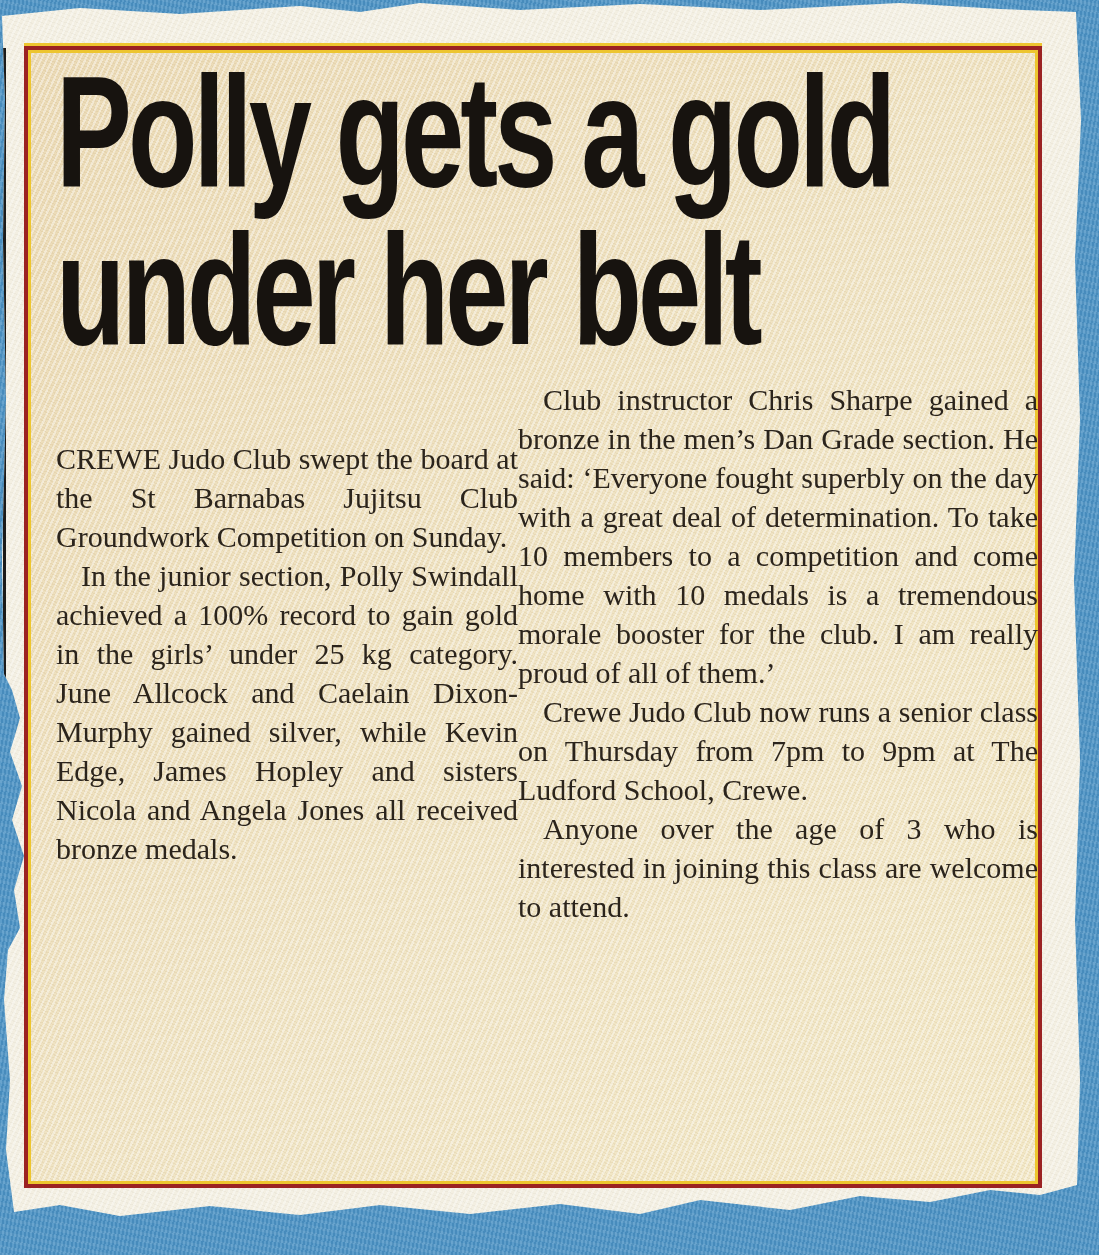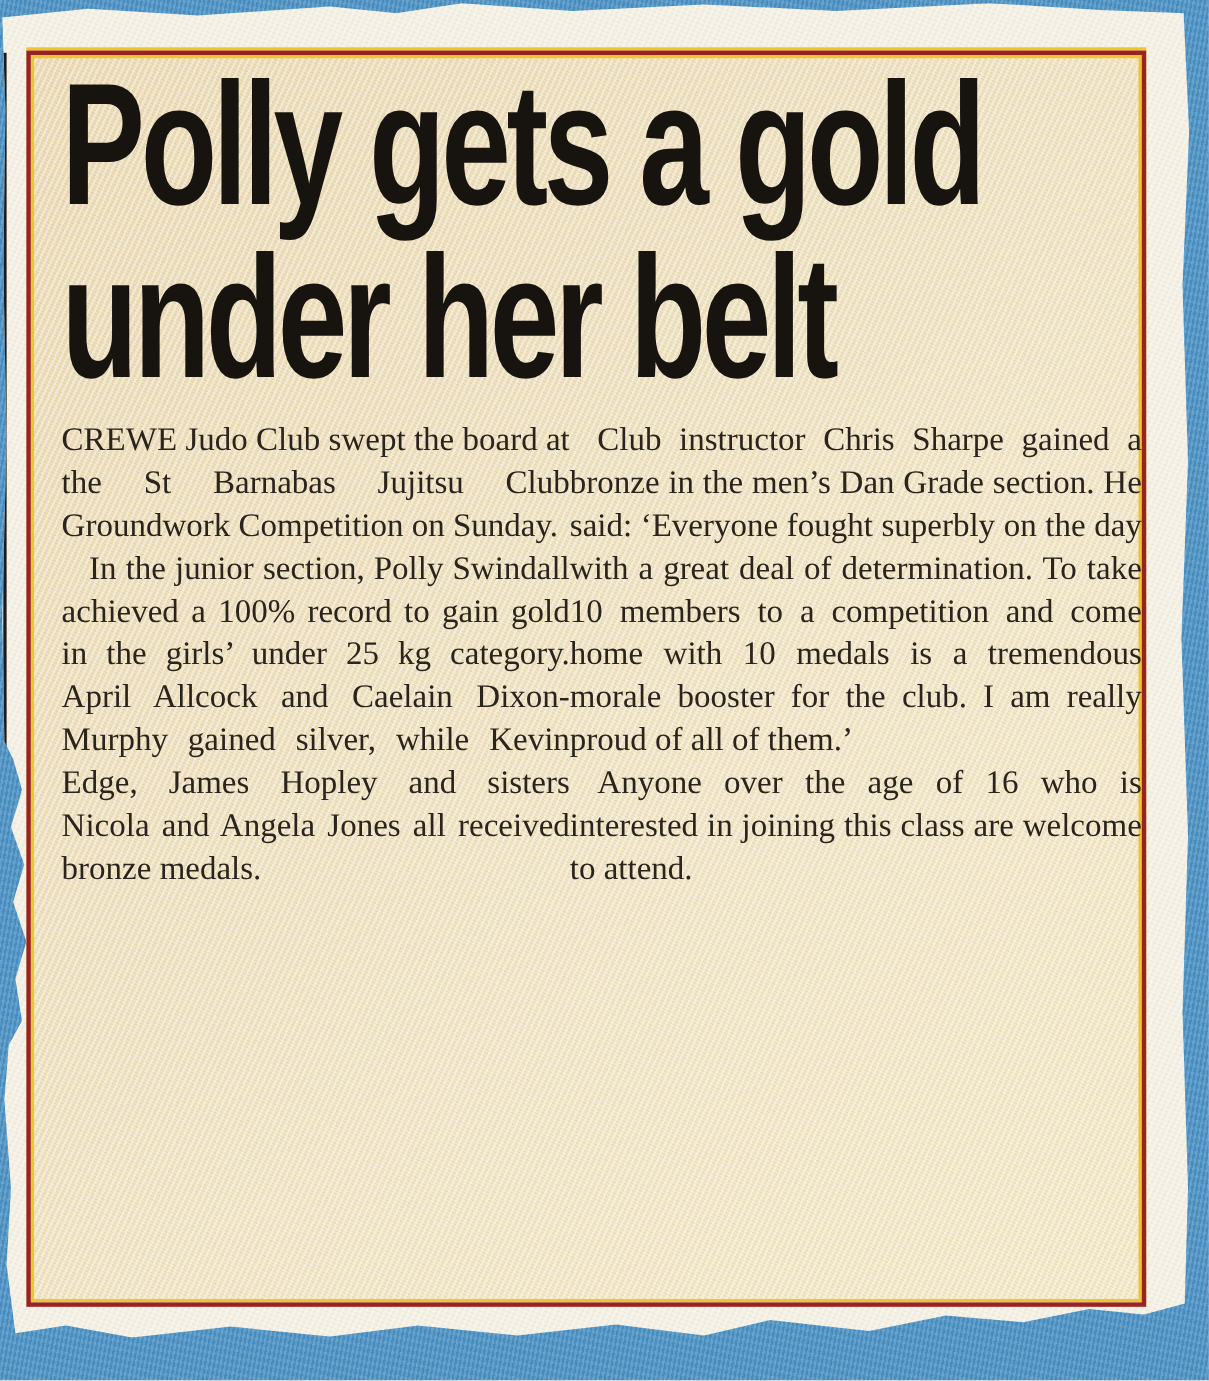--- a/index.html
+++ b/index.html
@@ -103,24 +103,25 @@
 
       <div class="headline">
         <div class="hline">Polly gets a gold</div>
         <div class="hline">under her belt</div>
       </div>
 
       <div class="columns">
 
         <div class="col col-left">
           <p>CREWE Judo Club swept the board at the St Barnabas Jujitsu Club Groundwork Competition on Sunday.</p>
-          <p class="indent">In the junior section, Polly Swindall achieved a 100% record to gain gold in the girls’ under 25 kg category. April Allcock and Caelain Dixon-Murphy gained silver, while Kevin Edge, James Hopley and sisters Nicola and Angela Jones all received bronze medals.</p>
+          <p class="indent">In the junior section, Polly Swindall achieved a 100% record to gain gold in the girls’ under 25 kg category. June Allcock and Caelain Dixon-Murphy gained silver, while Kevin Edge, James Hopley and sisters Nicola and Angela Jones all received bronze medals.</p>
         </div>
 
         <div class="col col-right">
           <p class="indent">Club instructor Chris Sharpe gained a bronze in the men’s Dan Grade section. He said: ‘Everyone fought superbly on the day with a great deal of determination. To take 10 members to a competition and come home with 10 medals is a tremendous morale booster for the club. I am really proud of all of them.’</p>
-          <p class="indent">Anyone over the age of 16 who is interested in joining this class are welcome to attend.</p>
+          <p class="indent">Crewe Judo Club now runs a senior class on Thursday from 7pm to 9pm at The Ludford School, Crewe.</p>
+          <p class="indent">Anyone over the age of 3 who is interested in joining this class are welcome to attend.</p>
         </div>
 
       </div>
     </div>
   </div>
 </div>
 
 </body></html>

